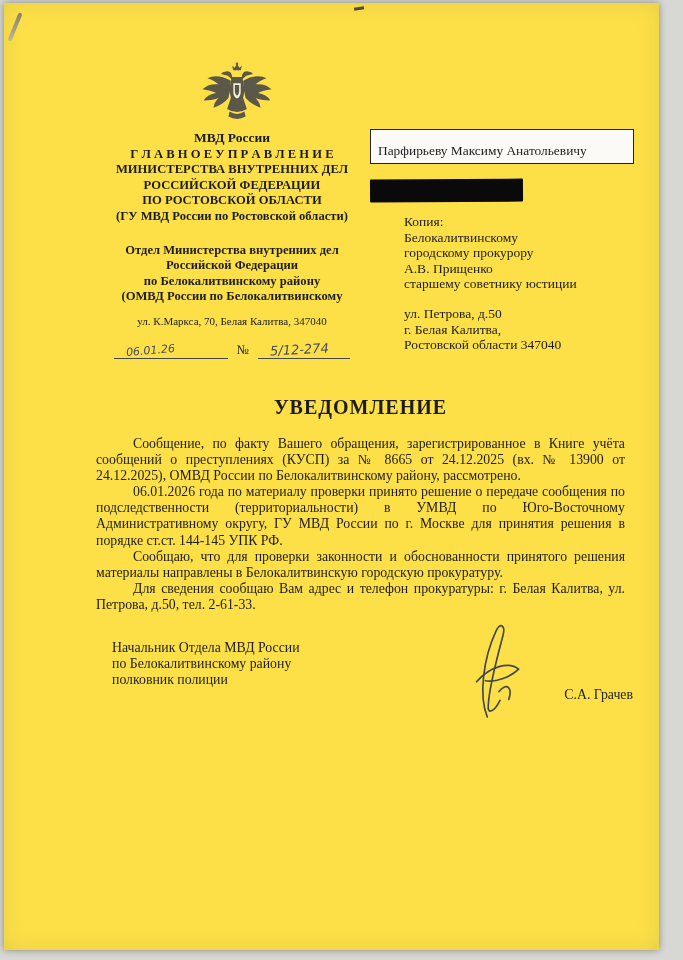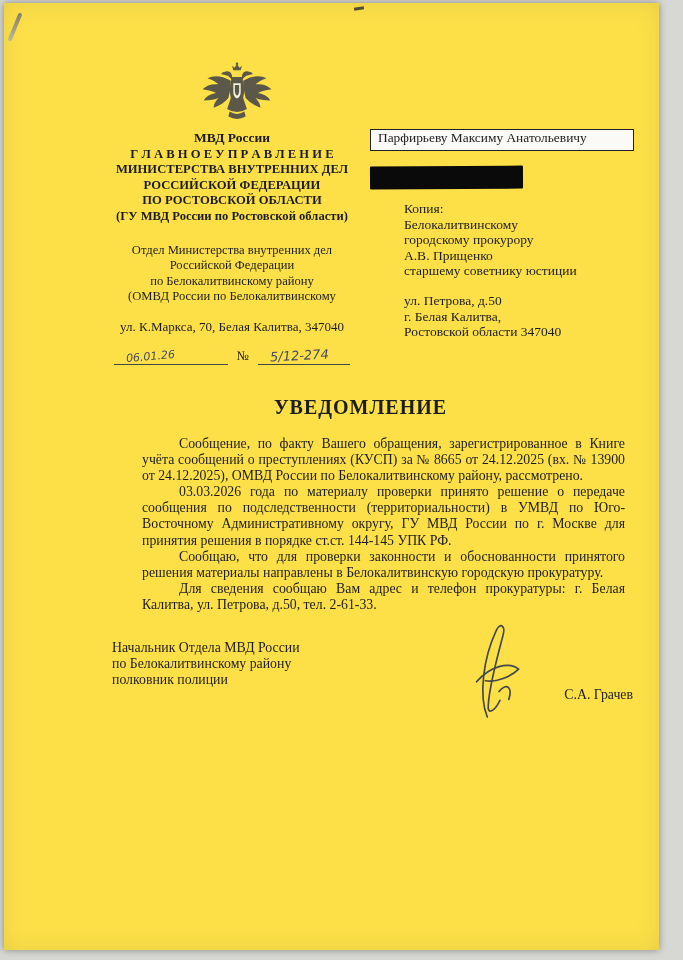--- a/index.html
+++ b/index.html
@@ -33,59 +33,59 @@
     position:absolute; left:625px; top:127px; width:2px; height:12px;
     background:#4c4c50; transform:rotate(12deg); opacity:.7;
   }
   
   .emblem { position:absolute; left:196px; top:58px; width:74px; height:64px; opacity:.88; }
   
   .lh { position:absolute; left:84px; top:126px; width:288px; text-align:center; }
   .lh-ministry { font-weight:bold; font-size:13.5px; line-height:18px; }
   .lh-main div { font-weight:bold; font-size:12.6px; line-height:15.4px; white-space:nowrap; }
   .lh-dept { margin-top:19px; }
-  .lh-dept div { font-weight:normal; font-size:12.6px; line-height:15.4px; white-space:nowrap; }
-  .lh-address { margin-top:14px; font-size:13px; line-height:16px; white-space:nowrap; }
+  .lh-dept div { font-weight:bold; font-size:12.6px; line-height:15.4px; white-space:nowrap; }
+  .lh-address { margin-top:8px; font-size:11px; line-height:16px; white-space:nowrap; }
   .refline {
     margin-top:9px; height:21px;
     display:flex; align-items:flex-end; justify-content:center; gap:9px;
   }
   .ref-seg { position:relative; height:19px; border-bottom:1.2px solid #454545; }
   .ref-seg.date-seg { width:114px; }
   .ref-seg.num-seg  { width:92px; }
   .ref-numsign { font-size:13px; line-height:19px; }
   .hw {
     position:absolute; bottom:1px; color:#454b63;
     font-family:"DejaVu Sans",sans-serif; font-style:italic;
   }
   .hw-date { left:12px; font-size:11px; transform:rotate(-5deg); }
   .hw-num  { left:12px; font-size:13px; transform:rotate(-3deg); }
   
   .rc { position:absolute; left:366px; top:126px; width:264px; font-size:13.5px; line-height:15.6px; }
   .addressee-box {
-    border:1.5px solid #222226; padding:0 4px 4px 7px;
+    border:1.5px solid #222226; padding:13px 4px 4px 7px;
     font-size:13.4px; line-height:16px; background:#fbfaf6; margin-bottom:15px;
     white-space:nowrap;
   }
   .redaction {
     width:153px; height:23px; background:#0a0a0a; border-radius:1px;
     transform:rotate(-.3deg); margin-bottom:12px;
   }
   .rc-line { white-space:nowrap;margin-left:34px; }
   .prosecutor-address { margin-top:14px; }
   
   .doc-title {
     position:absolute; left:92px; top:393px; width:529px;
     text-align:center; font-weight:bold; font-size:20px; letter-spacing:1px;
   }
   .body-text {
     position:absolute; left:92px; top:433px; width:529px;
     font-size:13.8px; line-height:16.1px; text-align:justify;
   }
-  .body-text p { text-indent:37px;margin-left:46px; }
+  .body-text p { text-indent:37px; }
   
   .sig { position:absolute; left:100px; top:637px; width:529px; font-size:13.8px; line-height:16.2px;margin-left:8px; }
   .sig-name { position:absolute; right:8px; top:47px; font-size:13.8px; white-space:nowrap; }
   .sig-stroke { position:absolute; left:344px; top:-24px; width:88px; height:110px; }
 </style>
 </head>
 <body>
 
 <div class="scan">
   <div class="page">
@@ -151,21 +151,21 @@
         <div class="rc-line">ул. Петрова, д.50</div>
         <div class="rc-line">г. Белая Калитва,</div>
         <div class="rc-line">Ростовской области 347040</div>
       </div>
     </div>
 
     <div class="doc-title">УВЕДОМЛЕНИЕ</div>
 
     <div class="body-text">
       <p>Сообщение, по факту Вашего обращения, зарегистрированное в Книге учёта сообщений о преступлениях (КУСП) за № 8665 от 24.12.2025 (вх. № 13900 от 24.12.2025), ОМВД России по Белокалитвинскому району, рассмотрено.</p>
-      <p>03.03.2026 года по материалу проверки принято решение о передаче сообщения по подследственности (территориальности) в УМВД по Юго-Восточному Административному округу, ГУ МВД России по г. Москве для принятия решения в порядке ст.ст. 144-145 УПК РФ.</p>
+      <p>06.01.2026 года по материалу проверки принято решение о передаче сообщения по подследственности (территориальности) в УМВД по Юго-Восточному Административному округу, ГУ МВД России по г. Москве для принятия решения в порядке ст.ст. 144-145 УПК РФ.</p>
       <p>Сообщаю, что для проверки законности и обоснованности принятого решения материалы направлены в Белокалитвинскую городскую прокуратуру.</p>
       <p>Для сведения сообщаю Вам адрес и телефон прокуратуры: г. Белая Калитва, ул. Петрова, д.50, тел. 2-61-33.</p>
     </div>
 
     <div class="sig">
       <div>Начальник Отдела МВД России</div>
       <div>по Белокалитвинскому району</div>
       <div>полковник полиции</div>
       <svg class="sig-stroke" viewBox="0 0 90 110" aria-hidden="true">
         <g fill="none" stroke="#30364e" stroke-width="1.7" stroke-linecap="round" opacity="0.9">

